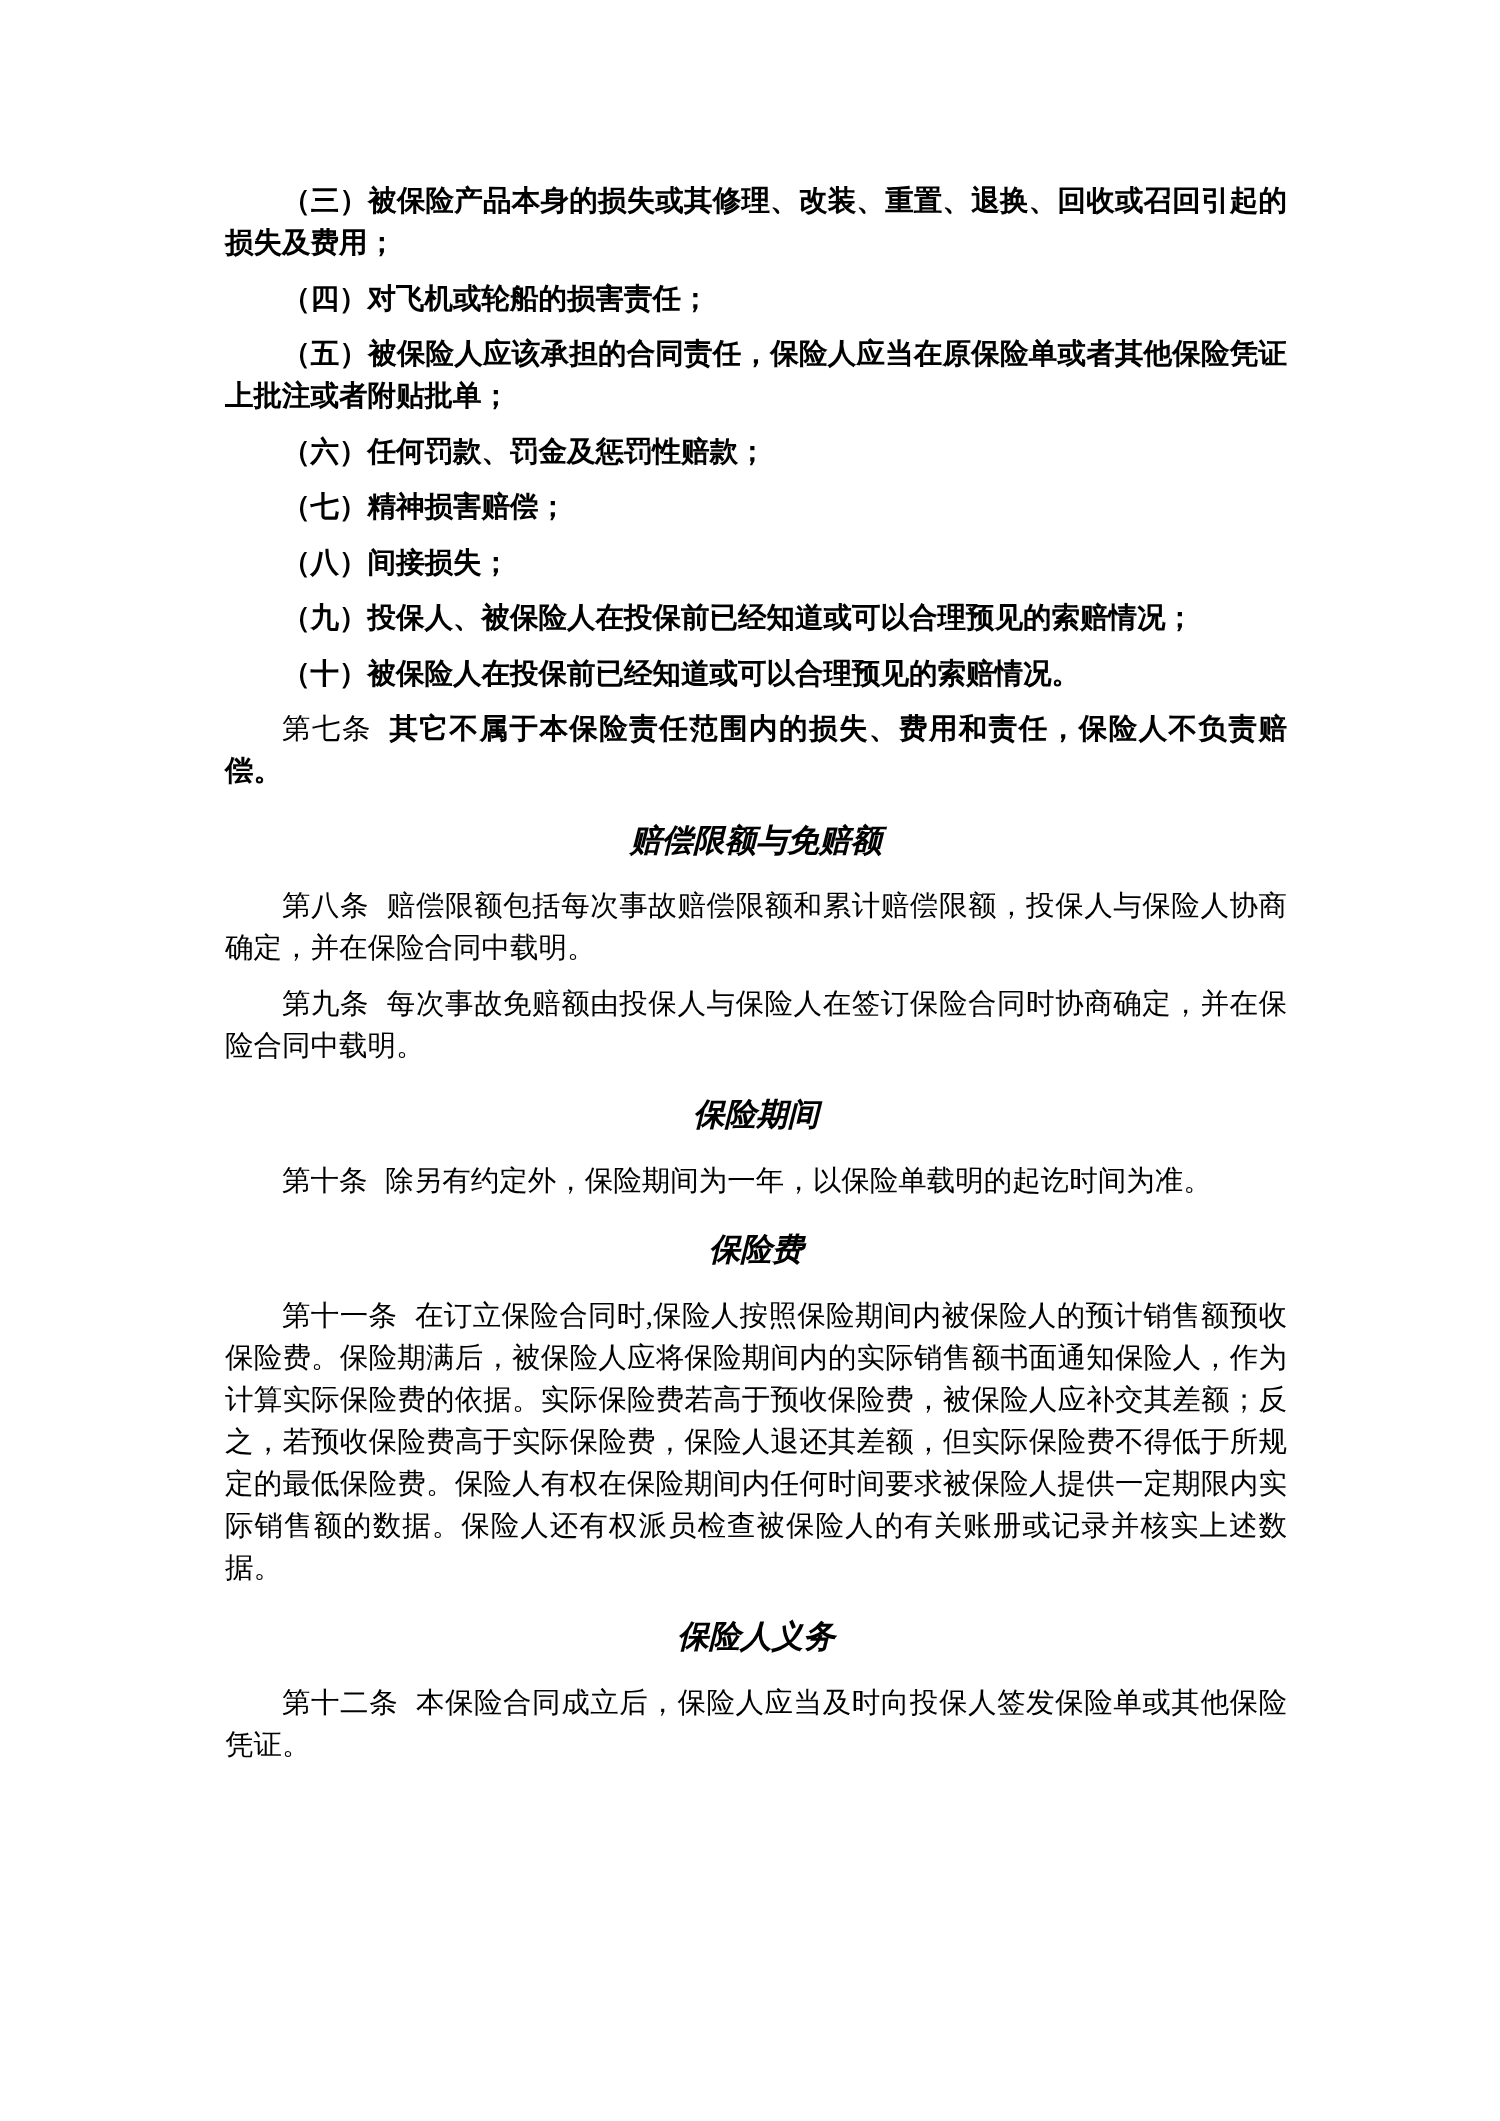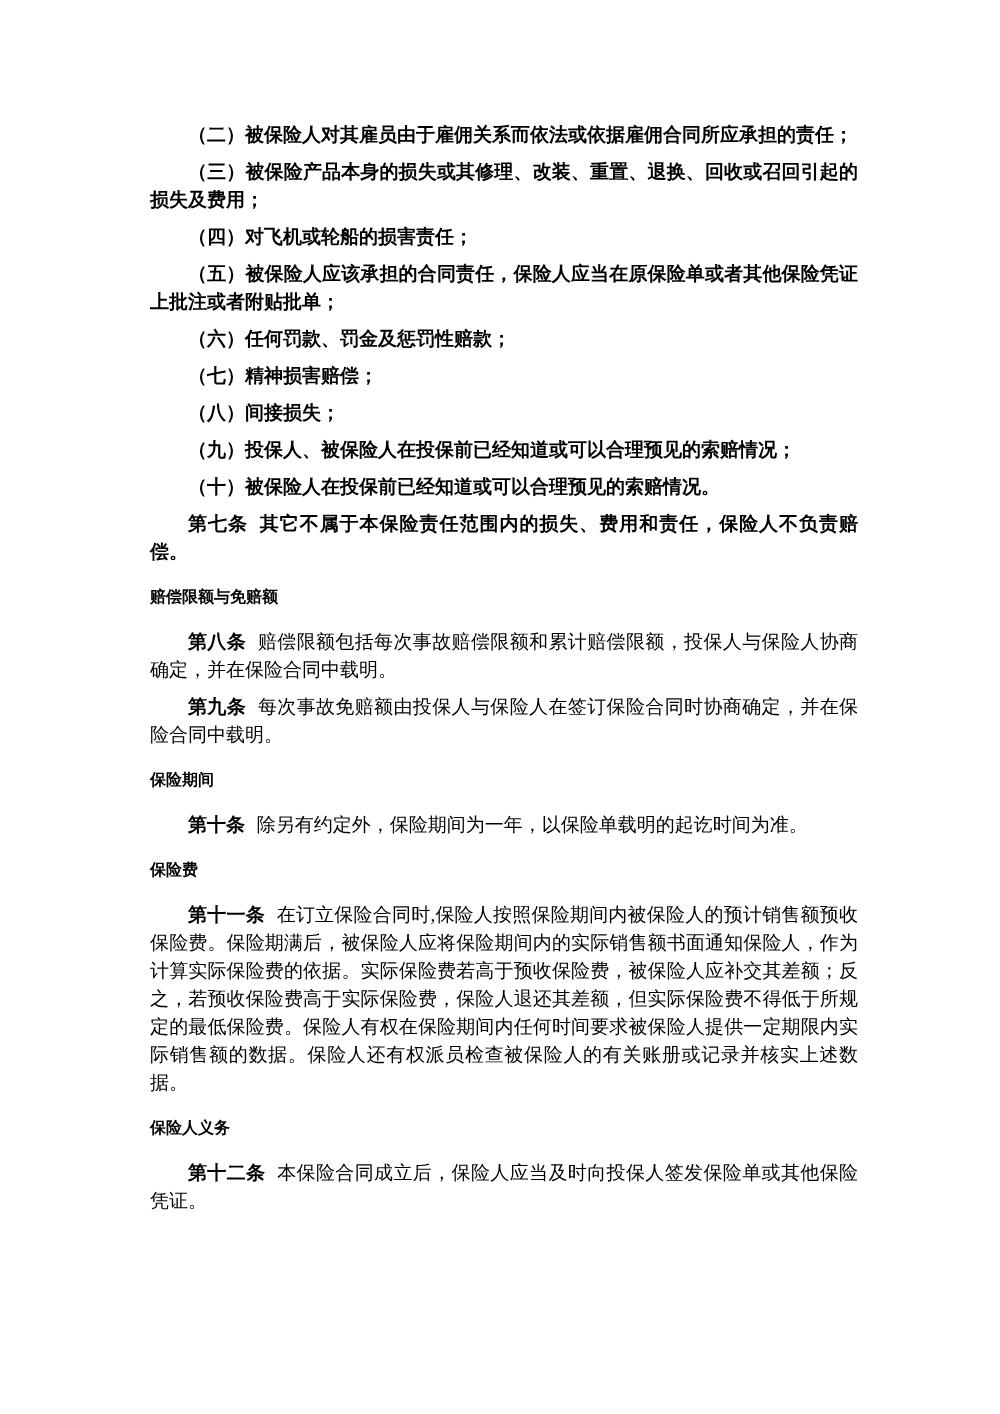--- a/index.html
+++ b/index.html
@@ -23,37 +23,38 @@
     line-height: 28px;
     text-align: justify;
   }
   .para {
     margin: 0 0 9px 0;
     text-indent: 38px;
   }
   .bold-para { font-weight: bold; }
   .b { font-weight: normal; }
   .lead {
-    font-weight: bold;
+    font-weight: normal;
     margin-right: 0.62em;
   }
   .heading {
-    font-size: 16px;
+    font-size: 21px;
     line-height: 28px;
     font-weight: bold;
+    text-align: center;
     text-indent: 0;
     margin: 17px 0 17px 0;
+    font-style: italic;
   }
 </style>
 </head>
 <body>
 
 <div class="doc">
 
-  <p class="para bold-para">（二）被保险人对其雇员由于雇佣关系而依法或依据雇佣合同所应承担的责任；</p>
   <p class="para bold-para">（三）被保险产品本身的损失或其修理、改装、重置、退换、回收或召回引起的损失及费用；</p>
   <p class="para bold-para">（四）对飞机或轮船的损害责任；</p>
   <p class="para bold-para">（五）被保险人应该承担的合同责任，保险人应当在原保险单或者其他保险凭证上批注或者附贴批单；</p>
   <p class="para bold-para">（六）任何罚款、罚金及惩罚性赔款；</p>
   <p class="para bold-para">（七）精神损害赔偿；</p>
   <p class="para bold-para">（八）间接损失；</p>
   <p class="para bold-para">（九）投保人、被保险人在投保前已经知道或可以合理预见的索赔情况；</p>
   <p class="para bold-para">（十）被保险人在投保前已经知道或可以合理预见的索赔情况。</p>
 
   <p class="para bold-para"><span class="lead">第七条</span><span>其它不属于本保险责任范围内的损失、费用和责任，保险人不负责赔偿。</span></p>

